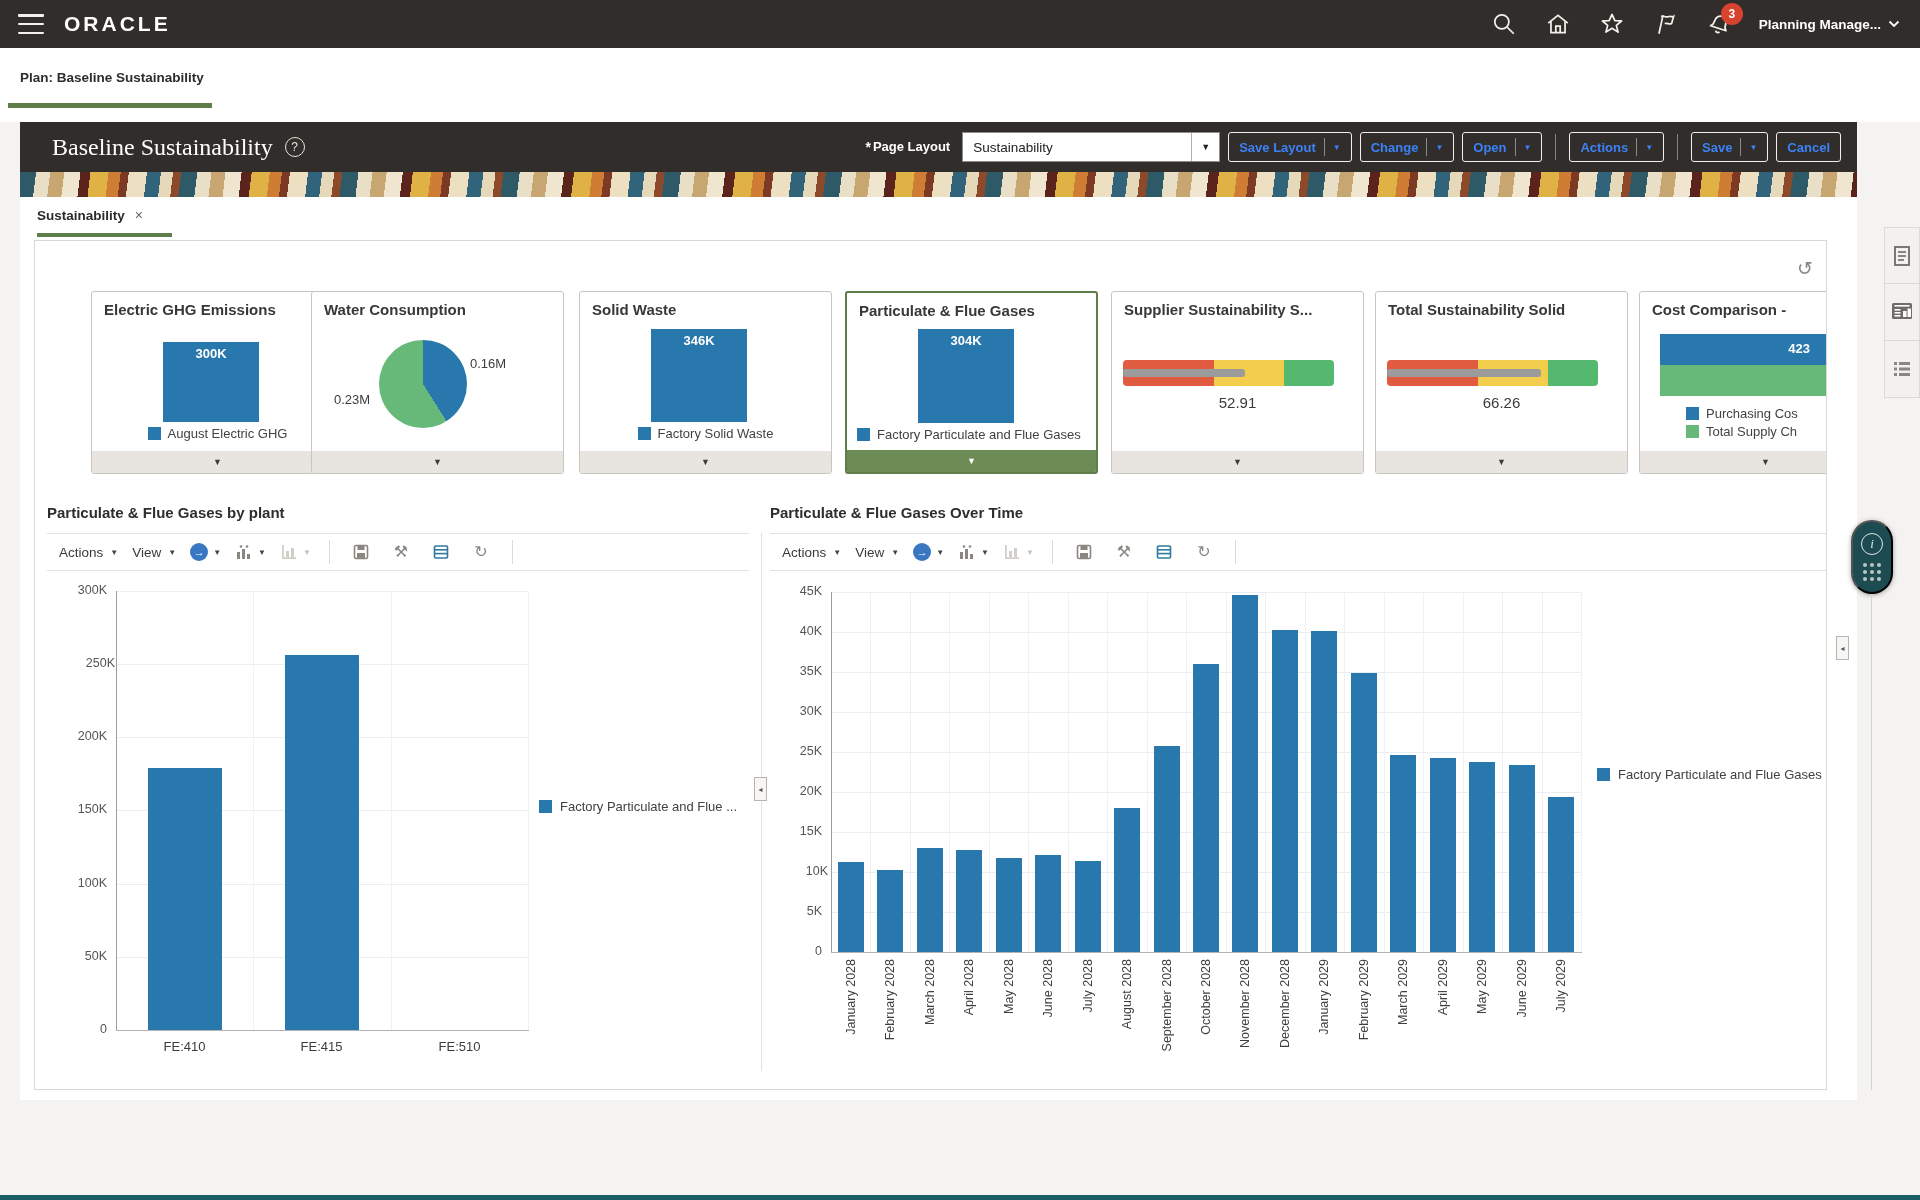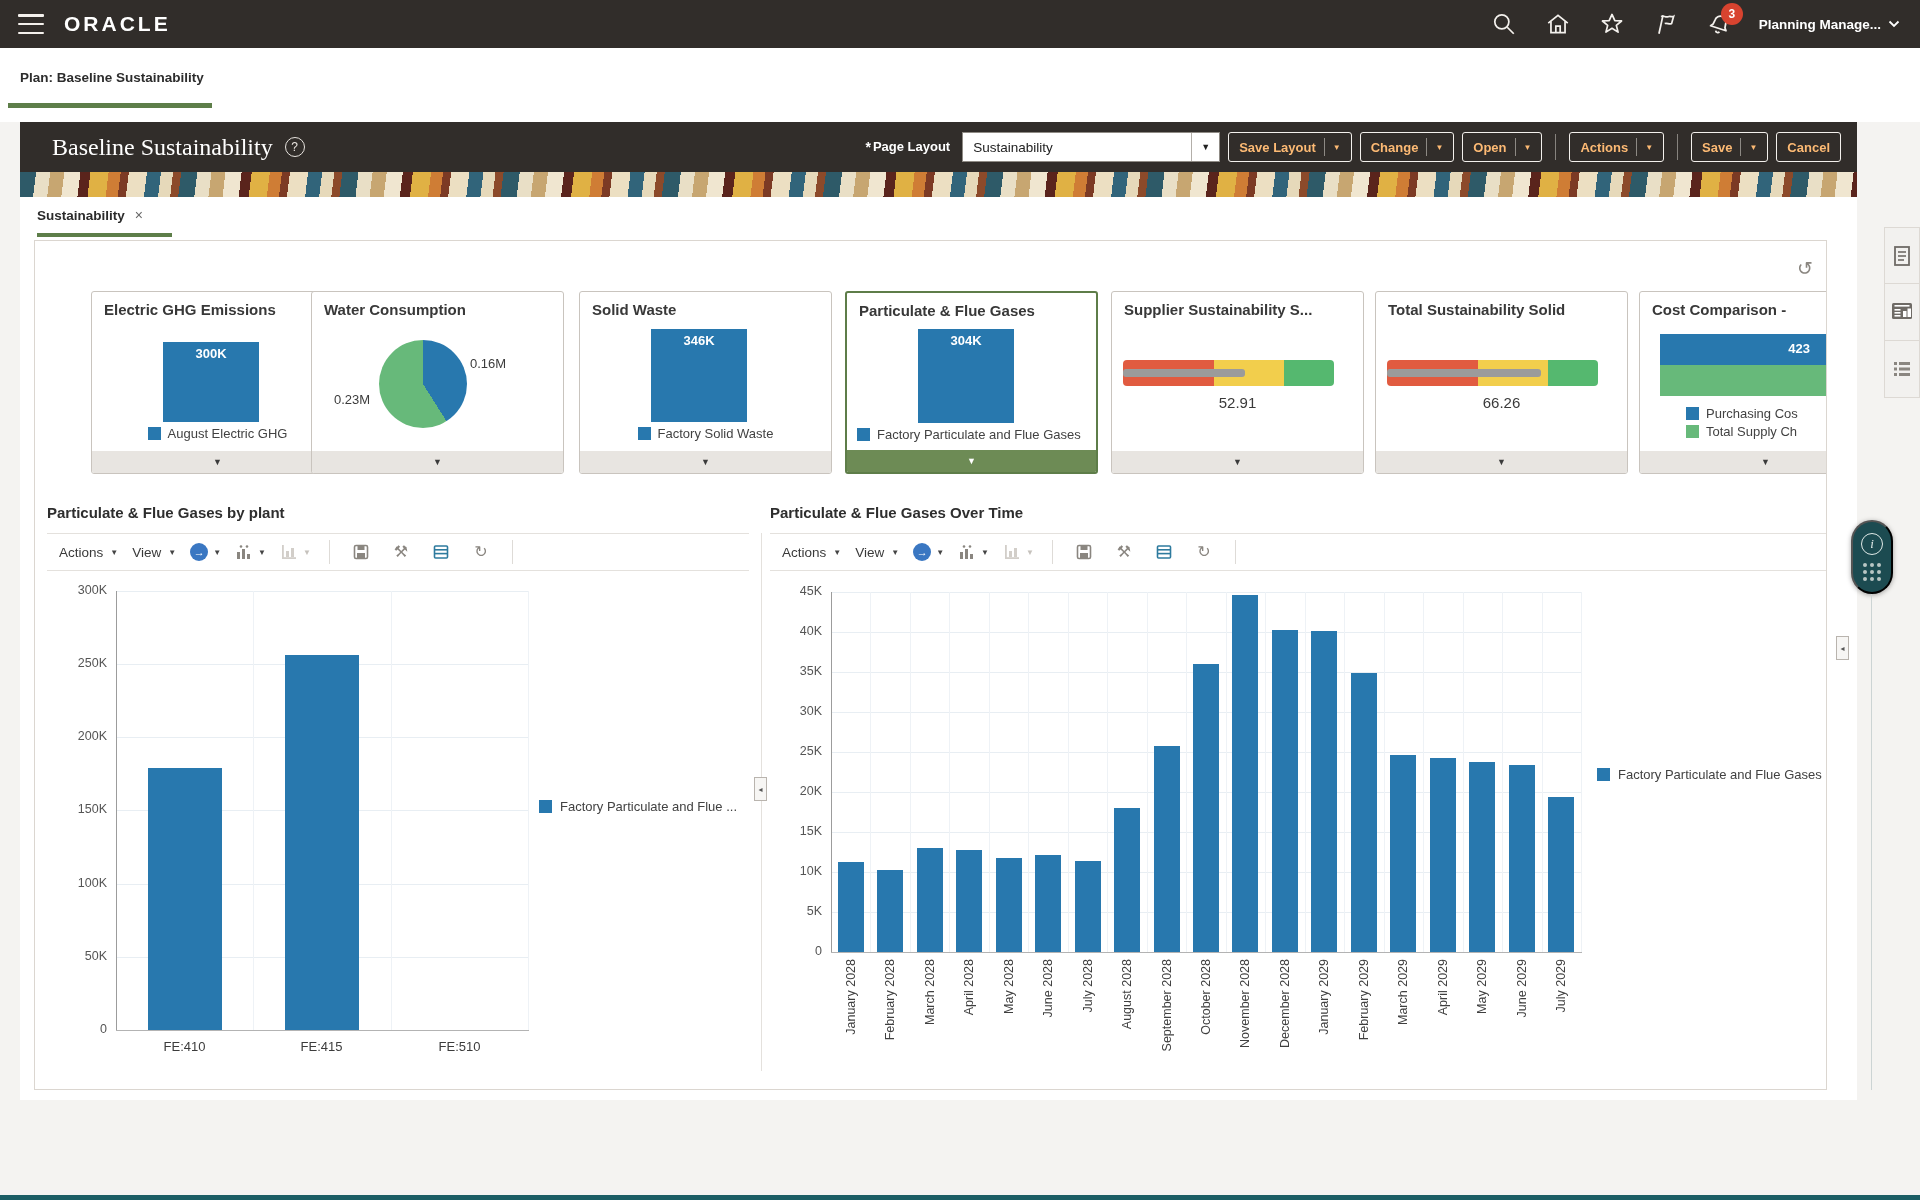--- a/index.html
+++ b/index.html
@@ -26,21 +26,21 @@
 
   .hdr { position:relative; height:50px; background:#312d2a; display:flex; align-items:center; padding:0 16px; }
   .hdr-title { margin-left:16px; color:#fff; font-family:"Liberation Serif","DejaVu Serif",serif; font-size:24px; }
   .help-circle { margin-left:12px; width:20px; height:20px; border:1.5px solid #e8e4df; border-radius:50%; color:#e8e4df; font-size:12px; display:grid; place-items:center; background:none; cursor:pointer; }
   .hdr-controls { margin-left:auto; display:flex; align-items:center; gap:8px; }
   .layout-label { color:#fff; font-size:13px; font-weight:bold; margin-right:4px; }
   .req { color:#fff; font-size:14px; vertical-align:top; margin-right:2px; }
   .layout-select { width:258px; height:30px; background:#fff; border:1px solid #8f8b85; display:flex; align-items:stretch; cursor:pointer; }
   .layout-select .val { flex:1; display:flex; align-items:center; padding:0 10px; font-size:13.5px; color:#222; }
   .layout-select .arr { width:28px; border-left:1px solid #b3afa9; display:grid; place-items:center; font-size:9px; color:#222; }
-  .hbtn { height:30px; border:1.5px solid #f3f0ec; border-radius:3px; background:transparent; color:#fdba74; font-weight:bold; font-size:13px; display:flex; align-items:center; padding:0 10px; gap:8px; cursor:pointer; font-family:"Liberation Sans",sans-serif; }
+  .hbtn { height:30px; border:1.5px solid #f3f0ec; border-radius:3px; background:transparent; color:#3b82f6; font-weight:bold; font-size:13px; display:flex; align-items:center; padding:0 10px; gap:8px; cursor:pointer; font-family:"Liberation Sans",sans-serif; }
   .hbtn .divider { width:1px; height:18px; background:#8d8984; }
   .hbtn .caret { font-size:8px; }
   .hbtn-cancel::first-letter { text-decoration:underline; }
   .hsep { width:1px; height:26px; background:#87837e; margin:0 5px; }
 
   .strip { height:25px; background:repeating-linear-gradient(97deg,
     #2e5a68 0px 16px, #e9dfc6 16px 30px, #c7a671 30px 44px, #f0e6d0 44px 60px,
     #5a241c 60px 70px, #e0b144 70px 88px, #cf7d35 88px 100px, #7c3a24 100px 108px,
     #ecdfc2 108px 126px, #31647a 126px 140px, #e6d9ba 140px 152px, #8c4a2a 152px 160px); }
 
@@ -457,40 +457,40 @@
         <div class="ytick" style="left: 0px; top: 438px; width: 46px;">0</div>
         <div class="grid-h" style="left: 55px; top: 373px; width: 412px;"></div>
         <div class="ytick" style="left: 0px; top: 365px; width: 46px;">50K</div>
         <div class="grid-h" style="left: 55px; top: 300px; width: 412px;"></div>
         <div class="ytick" style="left: 0px; top: 292px; width: 46px;">100K</div>
         <div class="grid-h" style="left: 55px; top: 226px; width: 412px;"></div>
         <div class="ytick" style="left: 0px; top: 218px; width: 46px;">150K</div>
         <div class="grid-h" style="left: 55px; top: 153px; width: 412px;"></div>
         <div class="ytick" style="left: 0px; top: 145px; width: 46px;">200K</div>
         <div class="grid-h" style="left: 55px; top: 80px; width: 412px;"></div>
-        <div class="ytick" style="left: 0px; top: 72px; width: 46px;">250K</div>
+        <div class="ytick" style="left: 8px; top: 72px; width: 46px;">250K</div>
         <div class="grid-h" style="left: 55px; top: 7px; width: 412px;"></div>
         <div class="ytick" style="left: 0px; top: -1px; width: 46px;">300K</div>
         <div class="cbar" style="left: 87px; top: 184px; width: 74px; height: 262px; background: rgb(40, 120, 174);"></div>
         <div class="cat-h" style="left: 55px; top: 455px; width: 137px;">FE:410</div>
         <div class="grid-v" style="left: 192px; top: 7px; height: 439px;"></div>
         <div class="cbar" style="left: 224px; top: 71px; width: 74px; height: 375px; background: rgb(40, 120, 174);"></div>
         <div class="cat-h" style="left: 192px; top: 455px; width: 137px;">FE:415</div>
         <div class="grid-v" style="left: 330px; top: 7px; height: 439px;"></div>
         <div class="cat-h" style="left: 330px; top: 455px; width: 137px;">FE:510</div>
         <div class="grid-v" style="left: 467px; top: 7px; height: 439px;"></div>
         <div class="axis-y" style="left: 55px; top: 7px; height: 439px;"></div>
         <div class="axis-x" style="left: 55px; top: 446px; width: 413px;"></div>
       </div>
     <div class="chart" style="left:756px; width:840px; height:480px;">
         <div class="ytick" style="left: 0px; top: 360px; width: 31px;">0</div>
         <div class="grid-h" style="left: 40px; top: 328px; width: 750px;"></div>
         <div class="ytick" style="left: 0px; top: 320px; width: 31px;">5K</div>
         <div class="grid-h" style="left: 40px; top: 288px; width: 750px;"></div>
-        <div class="ytick" style="left: 0px; top: 280px; width: 31px;">10K</div>
+        <div class="ytick" style="left: 6px; top: 280px; width: 31px;">10K</div>
         <div class="grid-h" style="left: 40px; top: 248px; width: 750px;"></div>
         <div class="ytick" style="left: 0px; top: 240px; width: 31px;">15K</div>
         <div class="grid-h" style="left: 40px; top: 208px; width: 750px;"></div>
         <div class="ytick" style="left: 0px; top: 200px; width: 31px;">20K</div>
         <div class="grid-h" style="left: 40px; top: 168px; width: 750px;"></div>
         <div class="ytick" style="left: 0px; top: 160px; width: 31px;">25K</div>
         <div class="grid-h" style="left: 40px; top: 128px; width: 750px;"></div>
         <div class="ytick" style="left: 0px; top: 120px; width: 31px;">30K</div>
         <div class="grid-h" style="left: 40px; top: 88px; width: 750px;"></div>
         <div class="ytick" style="left: 0px; top: 80px; width: 31px;">35K</div>

